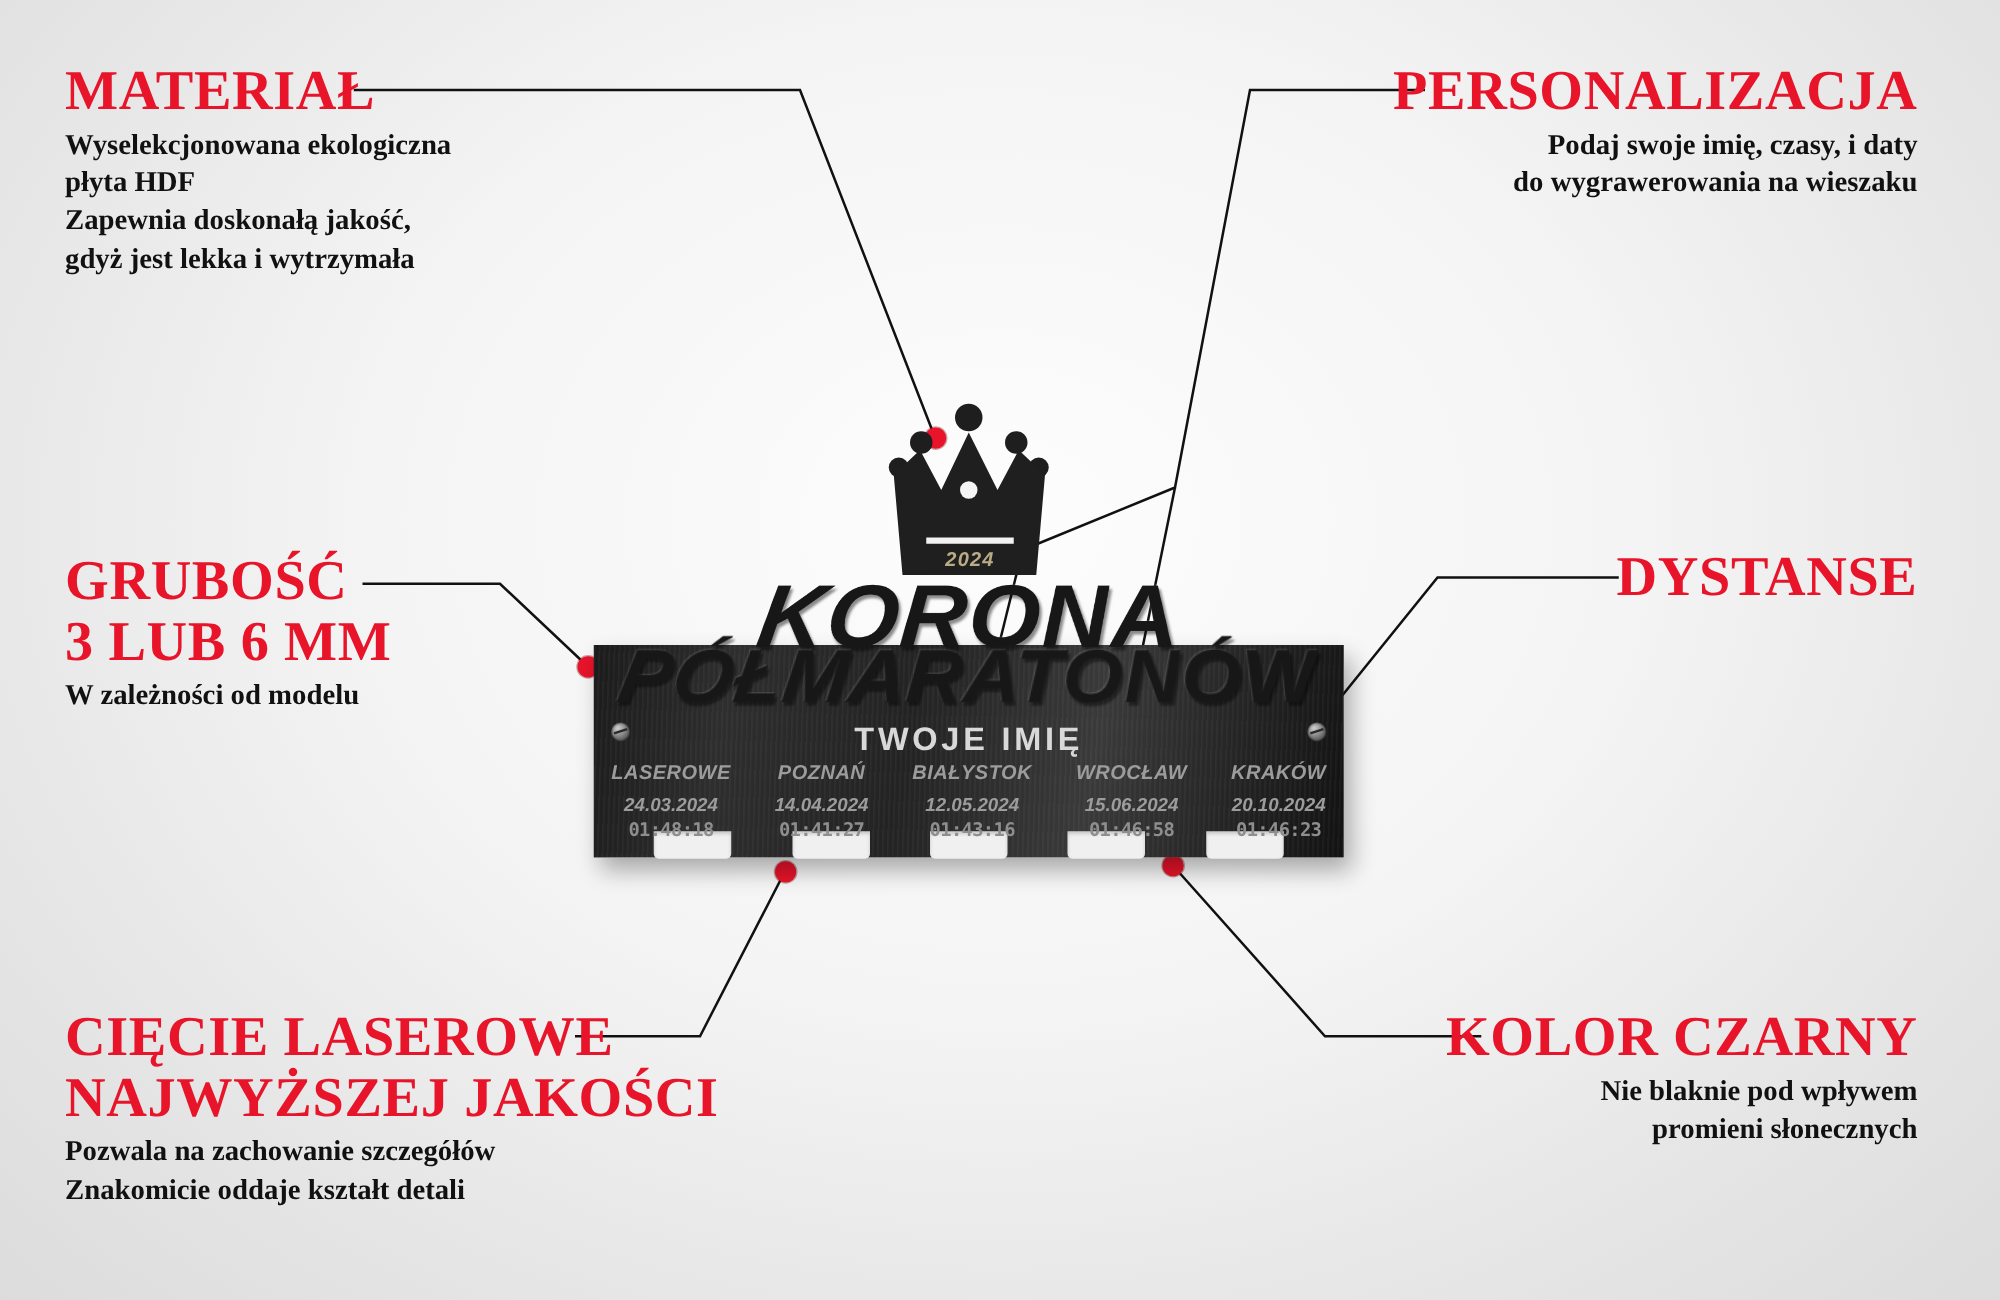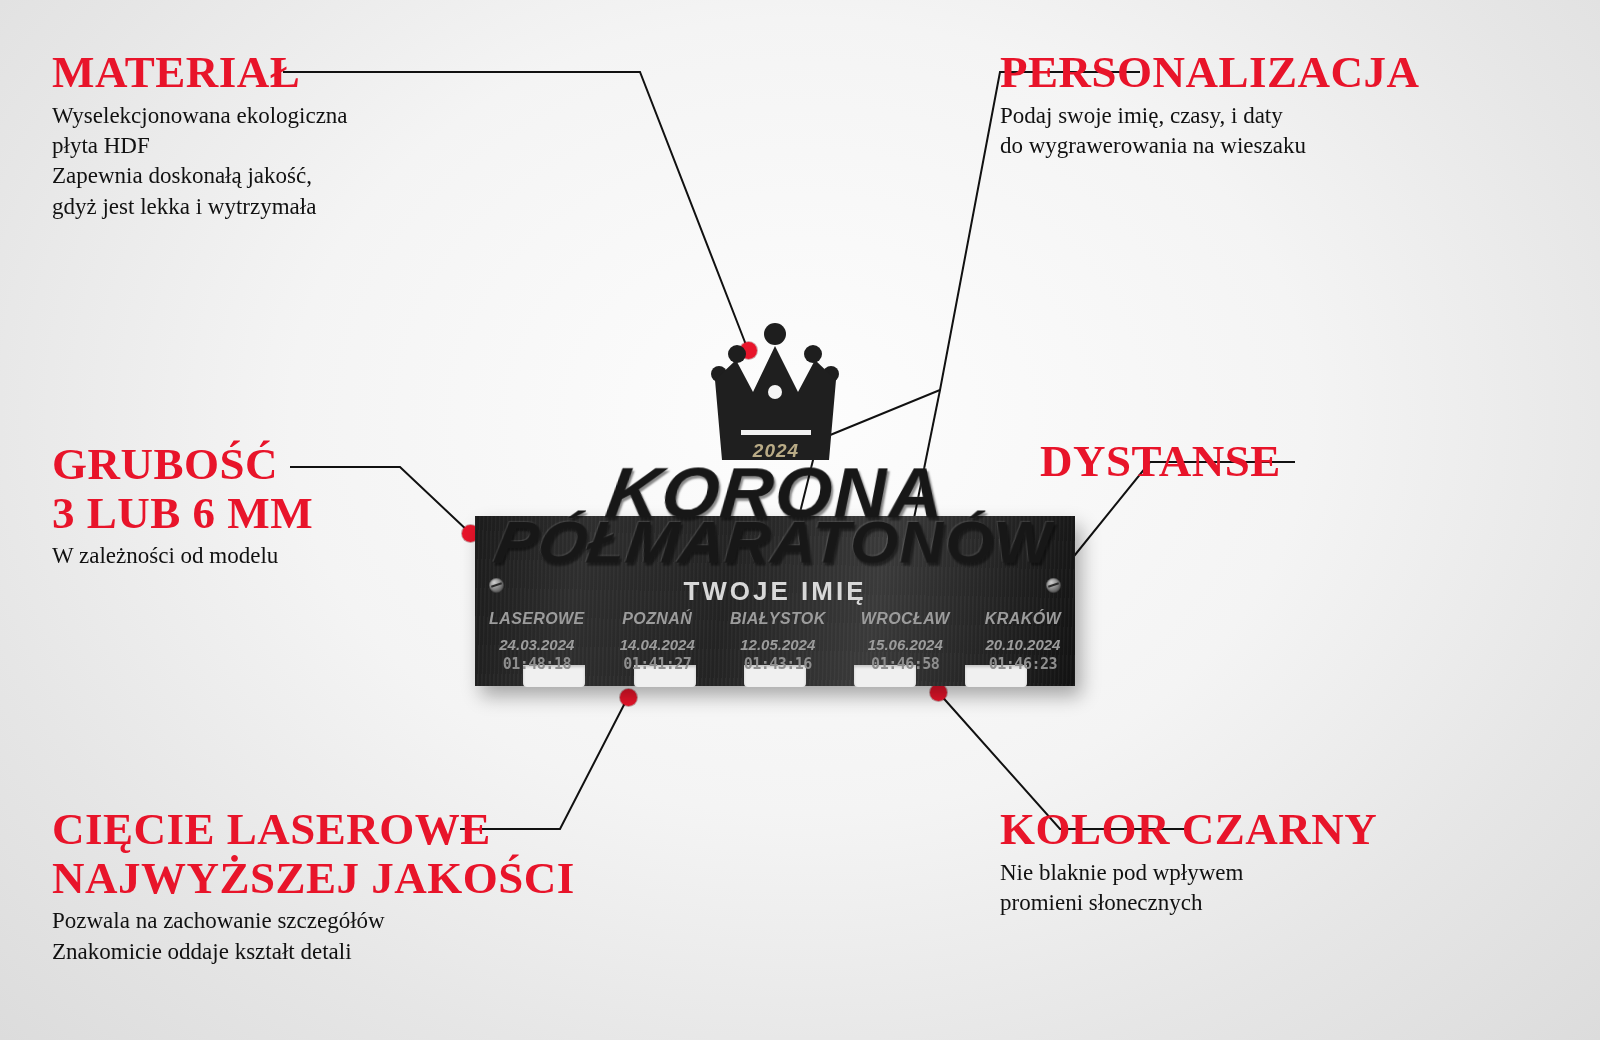--- a/index.html
+++ b/index.html
@@ -31,28 +31,28 @@
   .callout .title {
     color: #e8142a;
     font-weight: bold;
     font-size: 45px;
     line-height: 1.08;
     letter-spacing: 0.5px;
     white-space: pre-line;
   }
   .callout .body {
     color: #111111;
-    font-weight: normal;
+    font-weight: bold;
     font-size: 23px;
     line-height: 1.32;
     margin-top: 4px;
     white-space: pre-line;
   }
   .align-left { text-align: left; }
-  .align-right { text-align: left; }
+  .align-right { text-align: right; }
 
   
   #c-material  { left: 52px;  top: 48px;  width: 520px; }
   #c-person    { left: 1000px; top: 48px;  width: 534px; }
   #c-grubosc   { left: 52px;  top: 440px; width: 470px; }
   #c-dystanse  { left: 1040px; top: 437px; width: 494px; }
   #c-ciecie    { left: 52px;  top: 805px; width: 620px; }
   #c-kolor     { left: 1000px; top: 805px; width: 534px; }
 
   
@@ -151,21 +151,21 @@
     font-style: normal;
   }
   .year-badge {
     position: absolute;
     left: 285px;
     top: 120px;
     width: 72px;
     color: #b9ab86;
     font-family: "Liberation Sans", sans-serif;
     font-weight: bold;
-    font-size: 19px;
+    font-size: 16px;
     text-align: center;
     font-style: italic;
     letter-spacing: 1px;
   }
   .year-bar {
     position: absolute;
     left: 286px;
     top: 110px;
     width: 70px;
     height: 5px;

